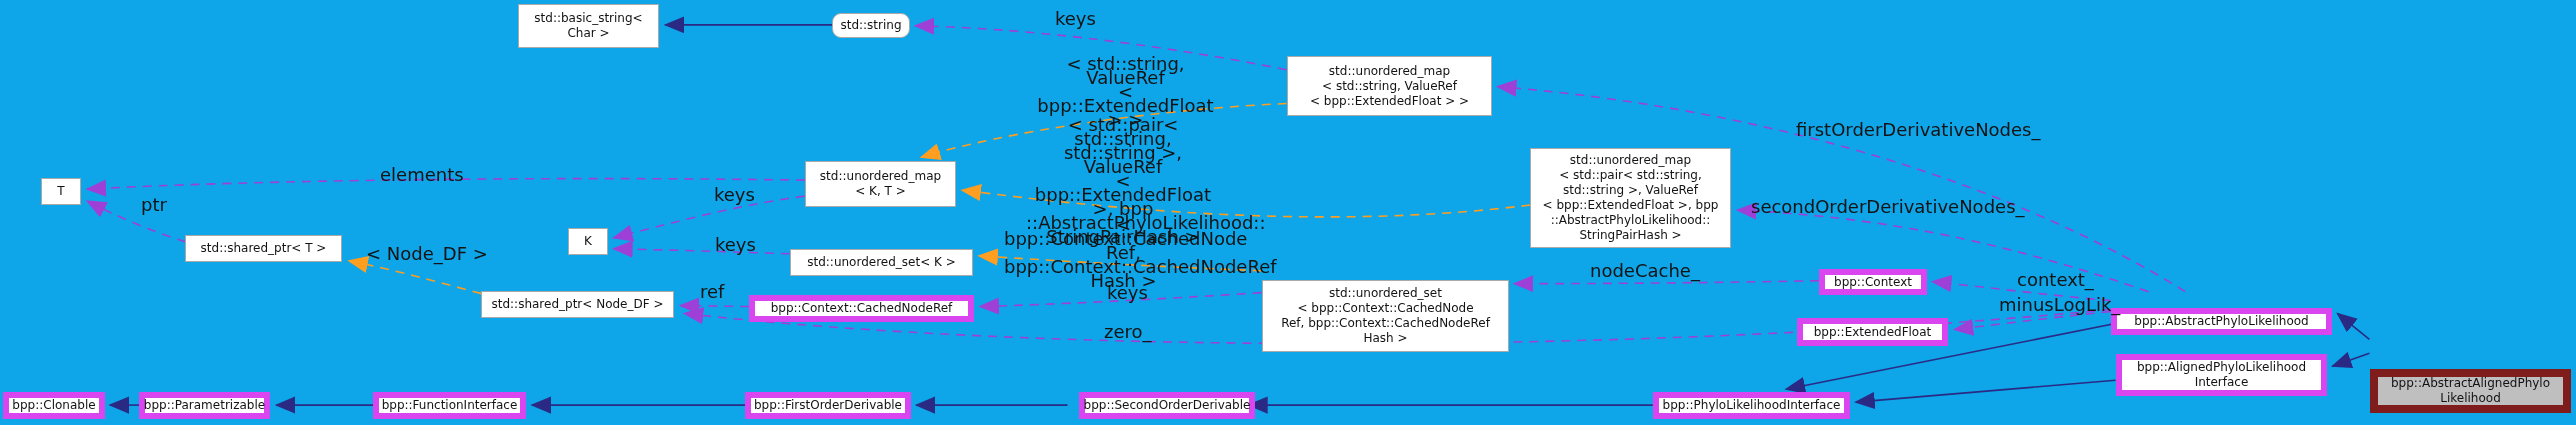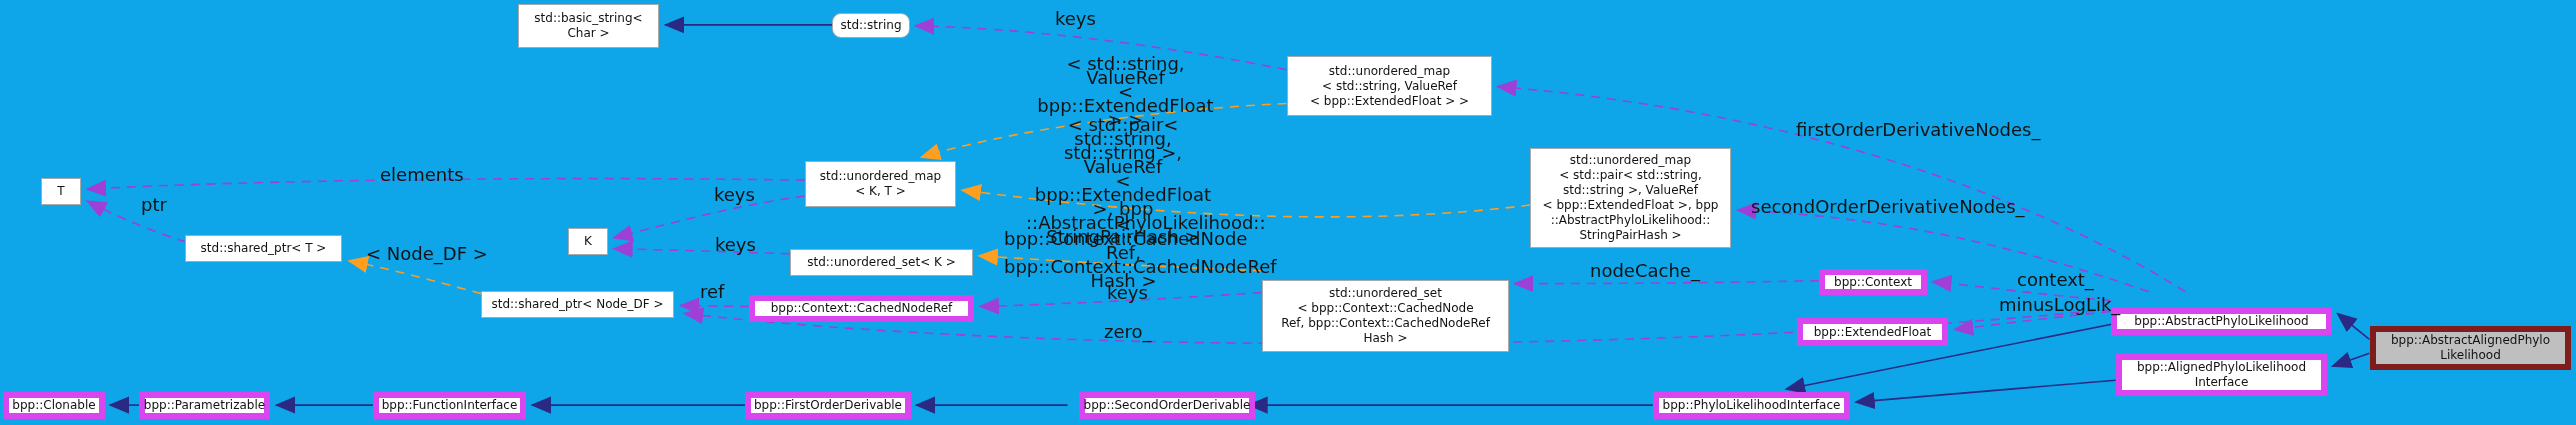--- a/index.html
+++ b/index.html
@@ -9,21 +9,21 @@
   }
   #edges{position:absolute;left:0;top:0;width:2576px;height:425px;}
   .node{
     position:absolute;box-sizing:border-box;background:#ffffff;
     border:1px solid #a9a9a9;color:#131313;
     display:flex;align-items:center;justify-content:center;
     text-align:center;white-space:pre-line;
     font-size:12px;line-height:15px;
   }
   .node.doc{border:6px solid #d946ef;}
-  .node.target{border:6px solid #7f1d1d;background:#bfbfbf;}
+  .node.target{border:8px solid #7f1d1d;background:#bfbfbf;margin-top:43px;}
   .elabel{
     position:absolute;color:#131313;font-size:18px;line-height:14px;
     white-space:pre-line;text-align:center;
   }
 </style>
 </head>
 <body>
 
 <div id="canvas">
 

